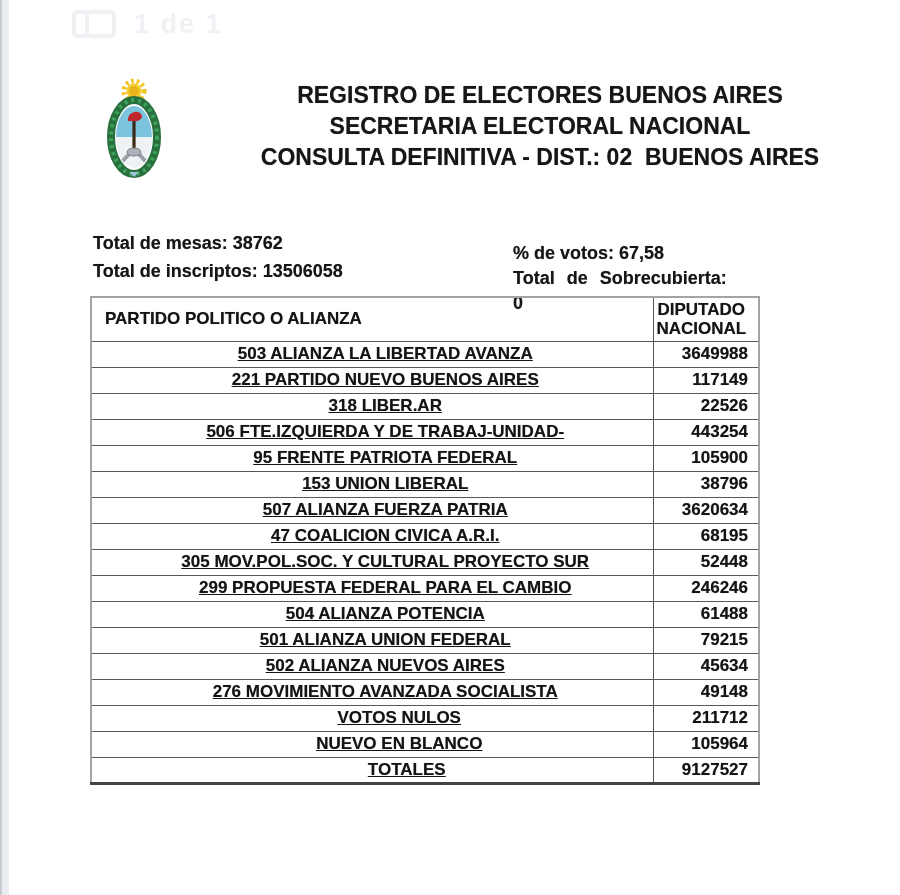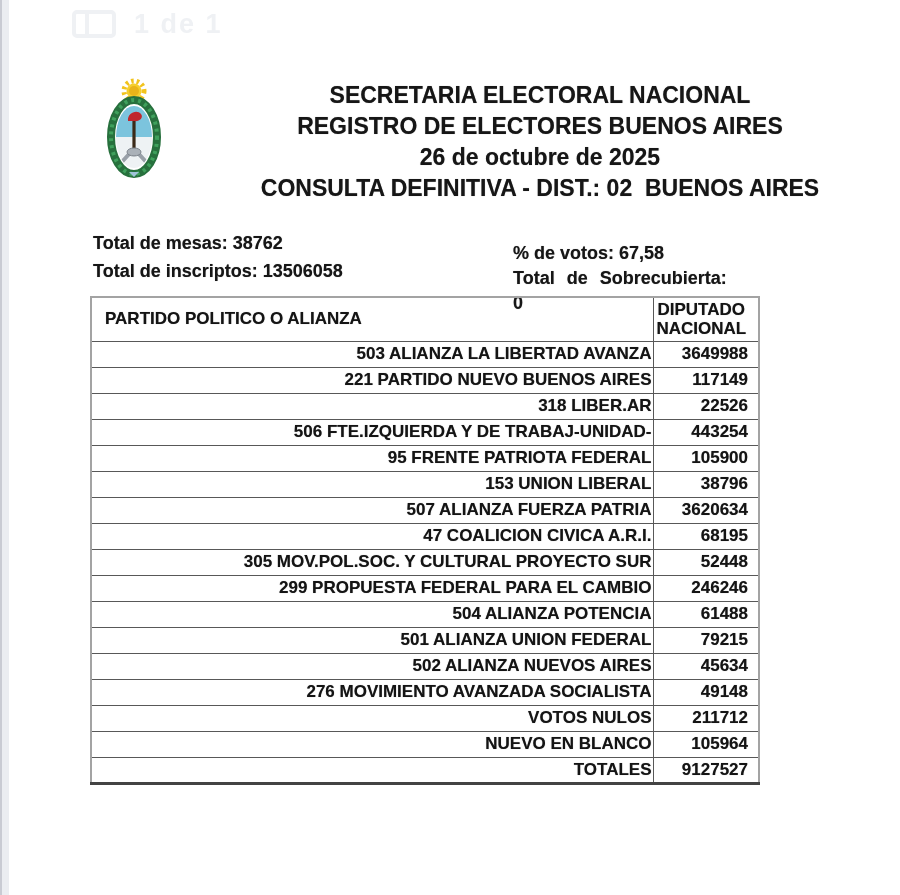--- a/index.html
+++ b/index.html
@@ -56,21 +56,21 @@
     border-collapse:collapse;border:2px solid #a3a3a3;
     font-weight:bold;font-size:17px;color:#141414;
     table-layout:fixed;
   }
   table.results th,table.results td{
     border:1.5px solid #585858;box-sizing:border-box;
     overflow:hidden;white-space:nowrap;
   }
   th.c1{width:562px;text-align:left;padding-left:13px;height:44px;vertical-align:middle;font-size:17px;}
   th.c2{width:106px;text-align:center;padding-right:10px;line-height:19px;font-size:17px;vertical-align:middle;}
-  td.c1{text-align:right;height:26px;vertical-align:middle;}
+  td.c1{text-align:center;height:26px;vertical-align:middle;text-decoration:underline;}
   td.c2{text-align:right;padding-right:10px;vertical-align:middle;}
   tr.party td.c1{padding-left:27px;}
   tr.summary td.c1{padding-left:55px;}
   tr.total td.c1{padding-left:70px;}
   tr.total td{border-bottom:3px solid #434343;}
 </style>
 </head>
 <body>
 
 <div class="edge-strip"></div>
@@ -103,23 +103,22 @@
       <path d="M24,45 C23,37 33,33 37,38 C40,42 35,46 30,45 Z" fill="#c0272d"></path>
 
       <path d="M16,88 L27,76 L33,76 L44,88" fill="none" stroke="#99a0a8" stroke-width="4"></path>
       <ellipse cx="30" cy="76" rx="7" ry="4" fill="#aab1b8" stroke="#7d848c" stroke-width="1"></ellipse>
     </g>
 
     <path d="M25,96 L30,101 L35,96 Z" fill="#9fc3d8"></path>
   </svg>
 
   <div class="title-block">
+    <div class="title-line">REGISTRO DE ELECTORES BUENOS AIRES</div>
     <div class="title-line">SECRETARIA ELECTORAL NACIONAL</div>
-    <div class="title-line">REGISTRO DE ELECTORES BUENOS AIRES</div>
-    <div class="title-line">26 de octubre de 2025</div>
     <div class="title-line">CONSULTA DEFINITIVA - DIST.: 02  BUENOS AIRES</div>
   </div>
 
   <div class="stats">
     <div class="col1">
       <div class="stat-line">Total de mesas: 38762</div>
       <div class="stat-line">Total de inscriptos: 13506058</div>
     </div>
     <div class="col2">
       <div class="stat-line">% de votos: 67,58</div>

